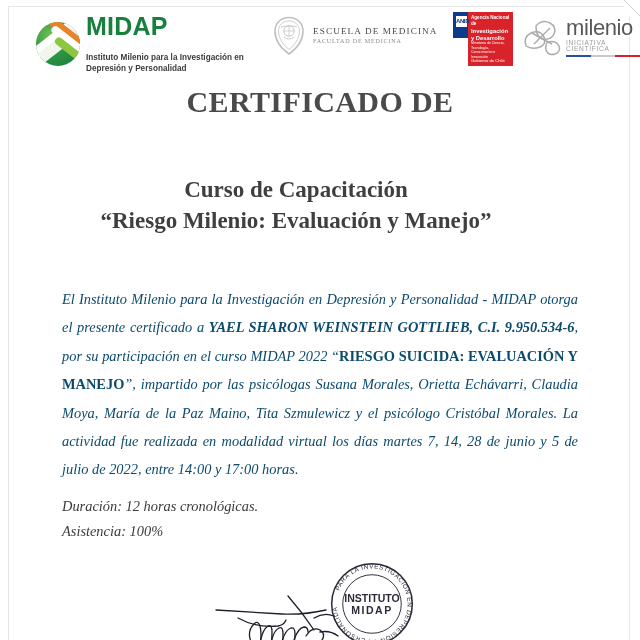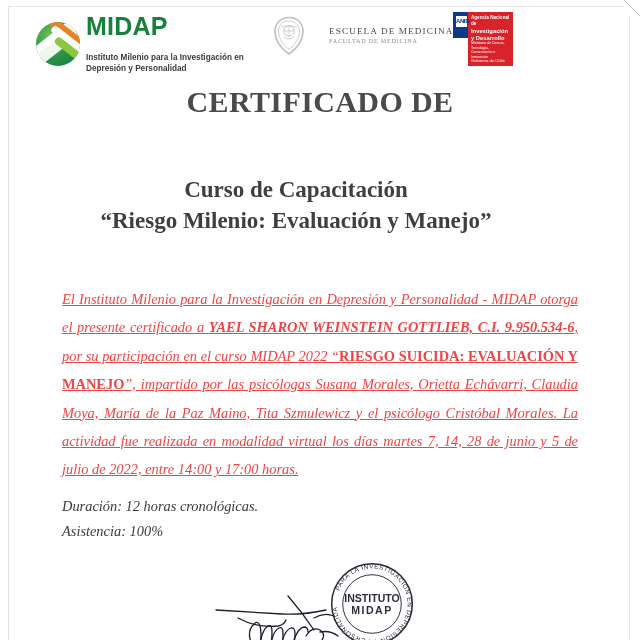--- a/index.html
+++ b/index.html
@@ -116,21 +116,21 @@
     max-width: 168px;
   }
 
   
   .medicina-logo {
     position: absolute;
     left: 272px;
     top: 6px;
     display: flex;
     align-items: center;
-    gap: 23px;
+    gap: 7px;
   }
   .crest {
     width: 34px;
     height: 40px;
     flex: none;
     opacity: .62;
   }
   .medicina-text { line-height: 1.25; }
   .medicina-main {
     display: block;
@@ -279,25 +279,24 @@
   #body-block {
     position: absolute;
     top: 285px;
     left: 62px;
     width: 516px;
   }
   .body-para {
     font-family: "Liberation Serif", serif;
     font-style: italic;
     font-size: 14.4px;
-    color: #ef4444;
+    color: #0c4a6e;
     line-height: 1.97;
     text-align: justify;
     margin: 0;
-    text-decoration: underline;
   }
   .body-para .strong-name {
     font-weight: bold;
     font-style: italic;
   }
   .body-para .strong-upper {
     font-weight: bold;
     font-style: normal;
   }
   #details-block {
@@ -386,20 +385,40 @@
       </div>
       <div class="anid-body">
         <div class="anid-star">ANID</div>
         <div class="anid-l1">Agencia Nacional de</div>
         <div class="anid-l2">Investigación y Desarrollo</div>
         <div class="anid-l3">Ministerio de Ciencia, Tecnología, Conocimiento e Innovación</div>
         <div class="anid-l4">Gobierno de Chile</div>
       </div>
     </div>
 
+    <div class="milenio-logo">
+      <svg class="milenio-mark" viewBox="0 0 44 42">
+        <g fill="none" stroke="#8d8d8f" stroke-width="1.5">
+          <path d="M6 30 q-3 -9 5 -13 q9 -4 13 4 q3 7 -4 10 q-8 3 -14 -1 z"></path>
+          <path d="M16 10 q6 -7 14 -3 q7 4 4 11 q-3 6 -10 5 q-8 -1 -8 -13 z"></path>
+          <path d="M28 26 q8 -2 11 4 q2 6 -4 8 q-7 2 -9 -4 q-1 -6 2 -8 z"></path>
+          <path d="M12 17 q10 6 20 11"></path>
+          <path d="M30 12 q-8 8 -16 16"></path>
+        </g>
+      </svg>
+      <div class="milenio-text">
+        <span class="milenio-word">milenio</span>
+        <span class="milenio-sub">INICIATIVA CIENTÍFICA</span>
+        <span class="milenio-flag">
+          <i class="b"></i>
+            <i class="w"></i>
+            <i class="r"></i>
+        </span>
+      </div>
+    </div>
   </div>
 
   <div id="title-block">
     <div class="cert-title">CERTIFICADO DE</div>
   </div>
 
   <div id="subtitle-block">
     <div class="course-kind">Curso de Capacitación</div>
     <div class="course-name">“Riesgo Milenio: Evaluación y Manejo”</div>
   </div>

